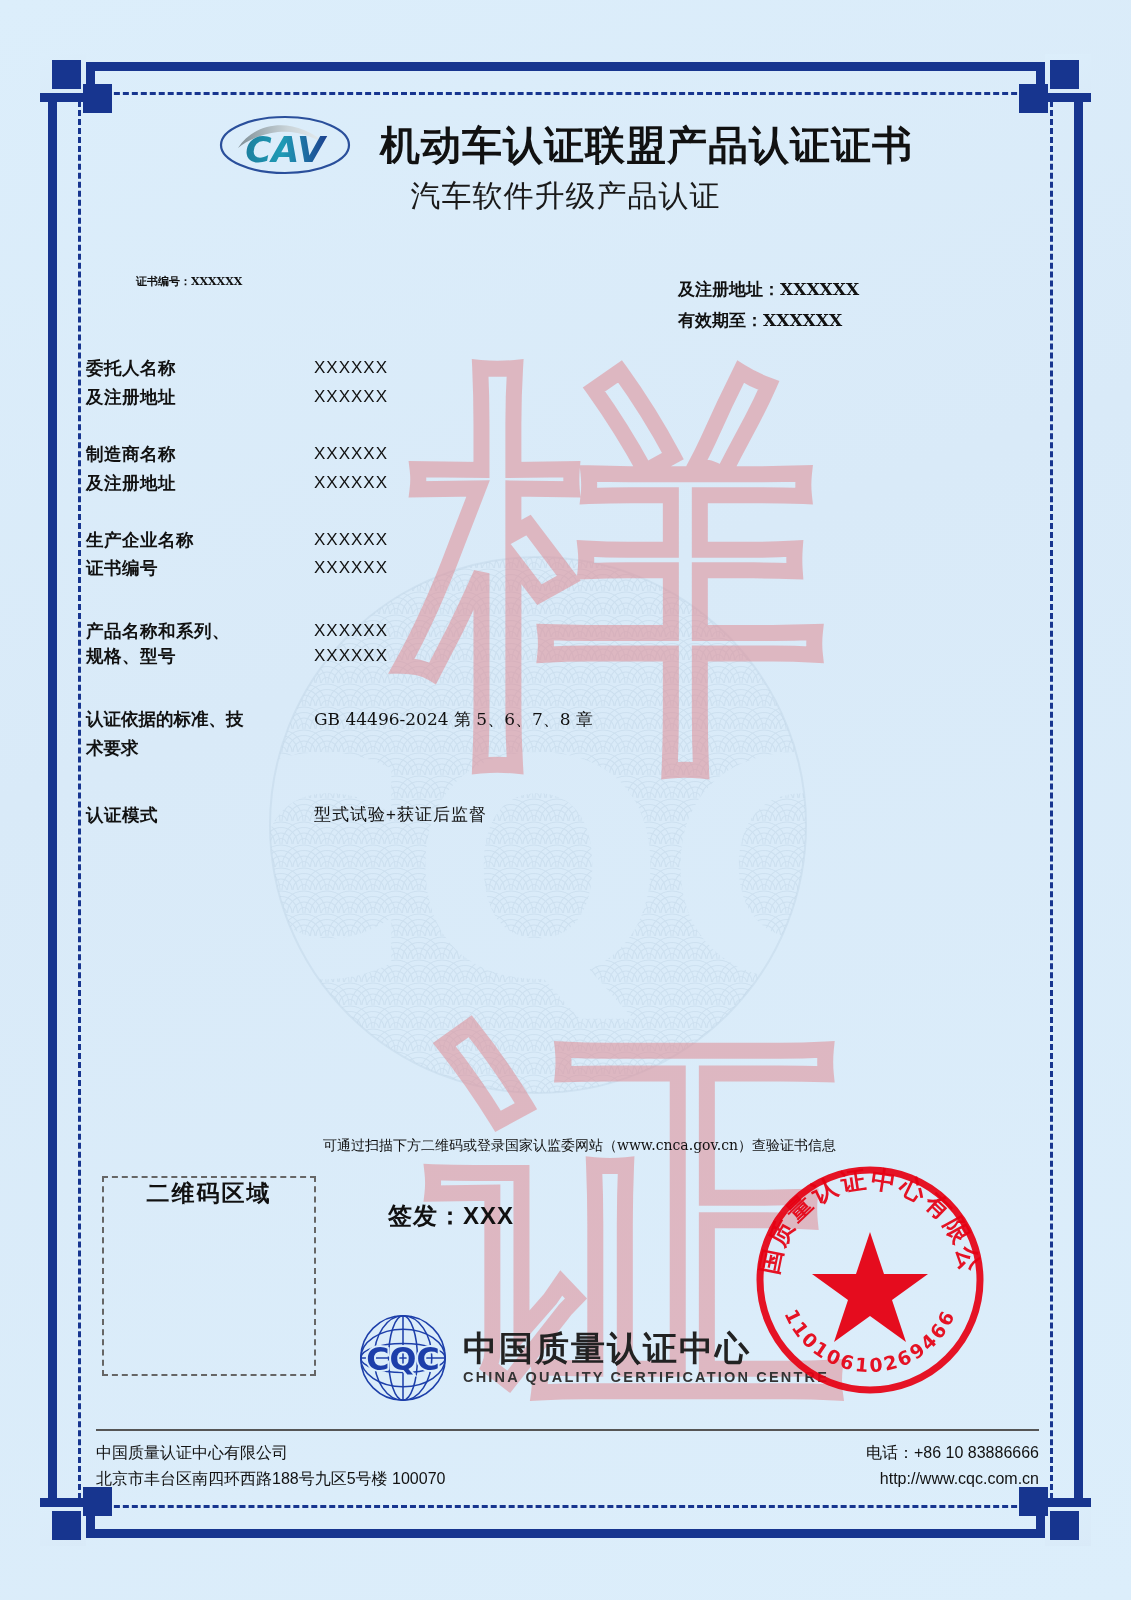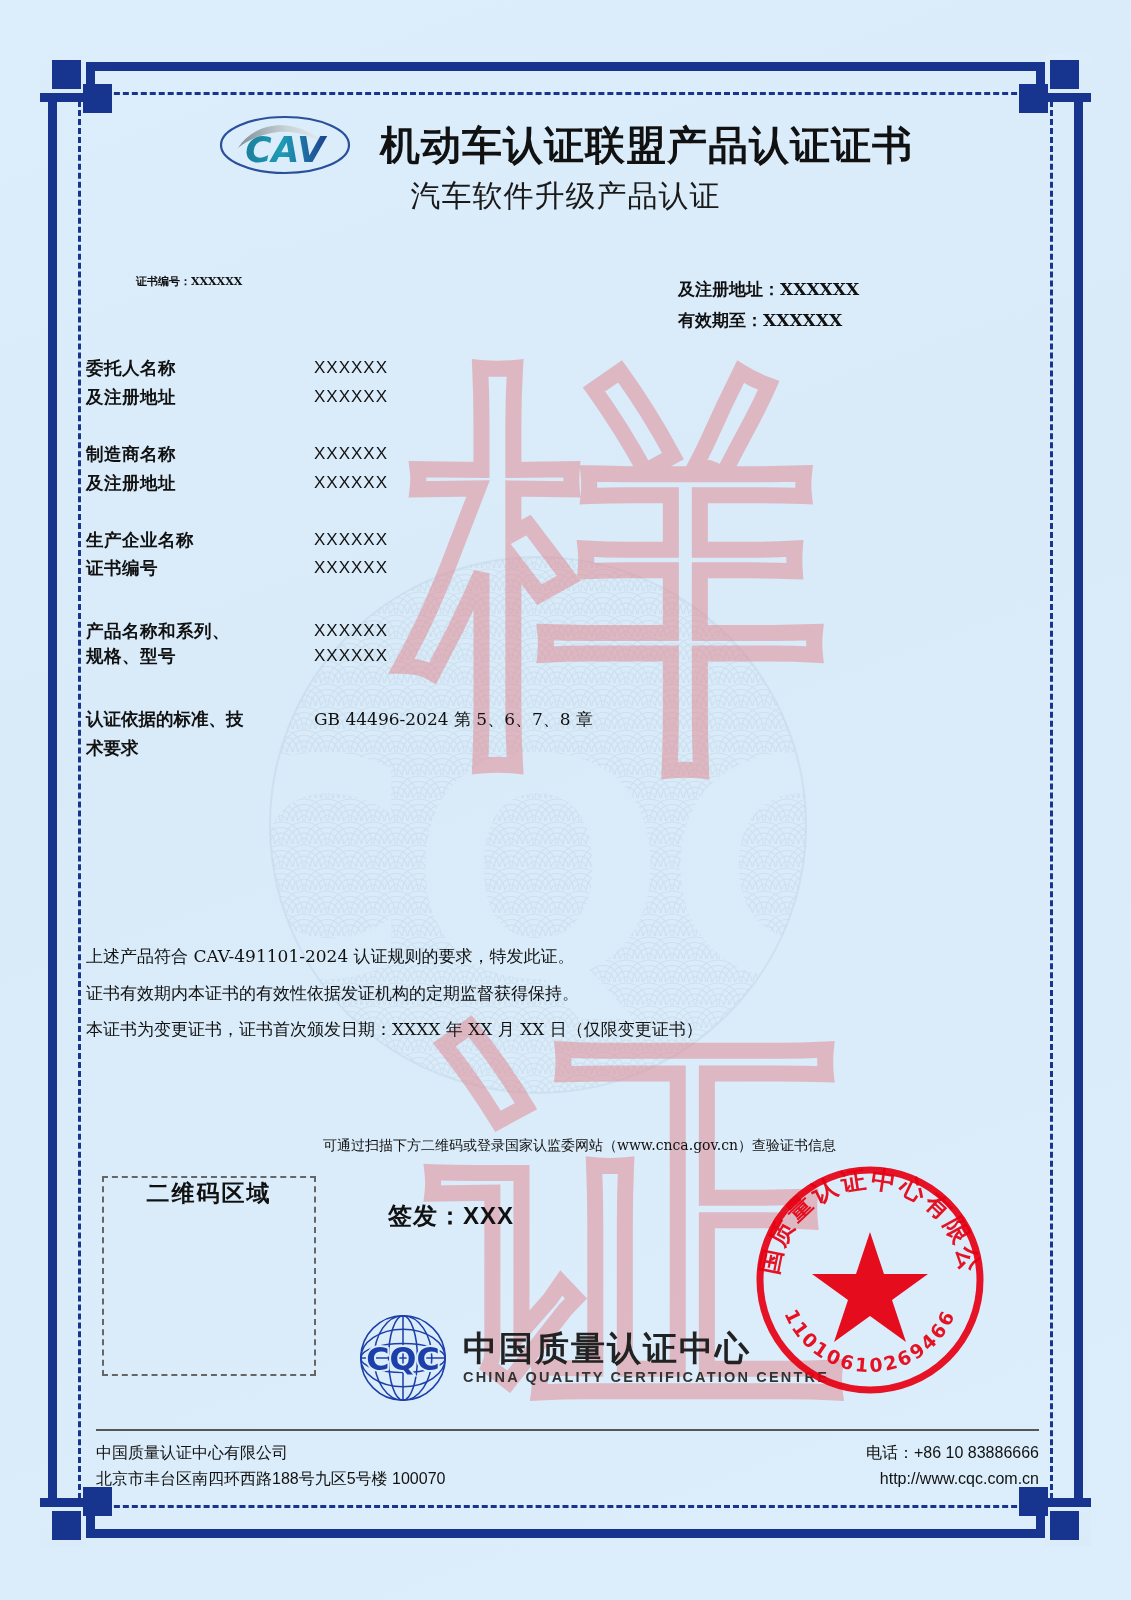--- a/index.html
+++ b/index.html
@@ -331,28 +331,29 @@
       <div class="field-group std-group">
         <div class="field-row">
           <div class="std-label">认证依据的标准、技</div>
           <div class="std-value">GB 44496-2024  第 5、6、7、8 章</div>
         </div>
         <div class="field-row">
           <div class="std-label">术要求</div>
         </div>
       </div>
 
-
-    </div>
-
-    <div class="statement">
-      <div>上述产品符合 CAV-491101-2024  认证规则的要求，特发此证。</div>
-      <div>证书有效期内本证书的有效性依据发证机构的定期监督获得保持。</div>
-      <div>本证书为变更证书，证书首次颁发日期：XXXX 年 XX 月 XX 日（仅限变更证书）</div>
-    </div>
+      <div class="field-group mode-group">
+        <div class="field-row">
+          <div class="f-label">认证模式</div>
+          <div class="f-value">型式试验+获证后监督</div>
+        </div>
+      </div>
+
+    </div>
+
 
     <div class="verify-note">
       <span>可通过扫描下方二维码或登录国家认监委网站（</span><span class="serif">www.cnca.gov.cn</span><span>）查验证书信息</span>
     </div>
 
     <div class="qr-box">
       <span>二维码区域</span>
     </div>
 
     <div class="signer">

